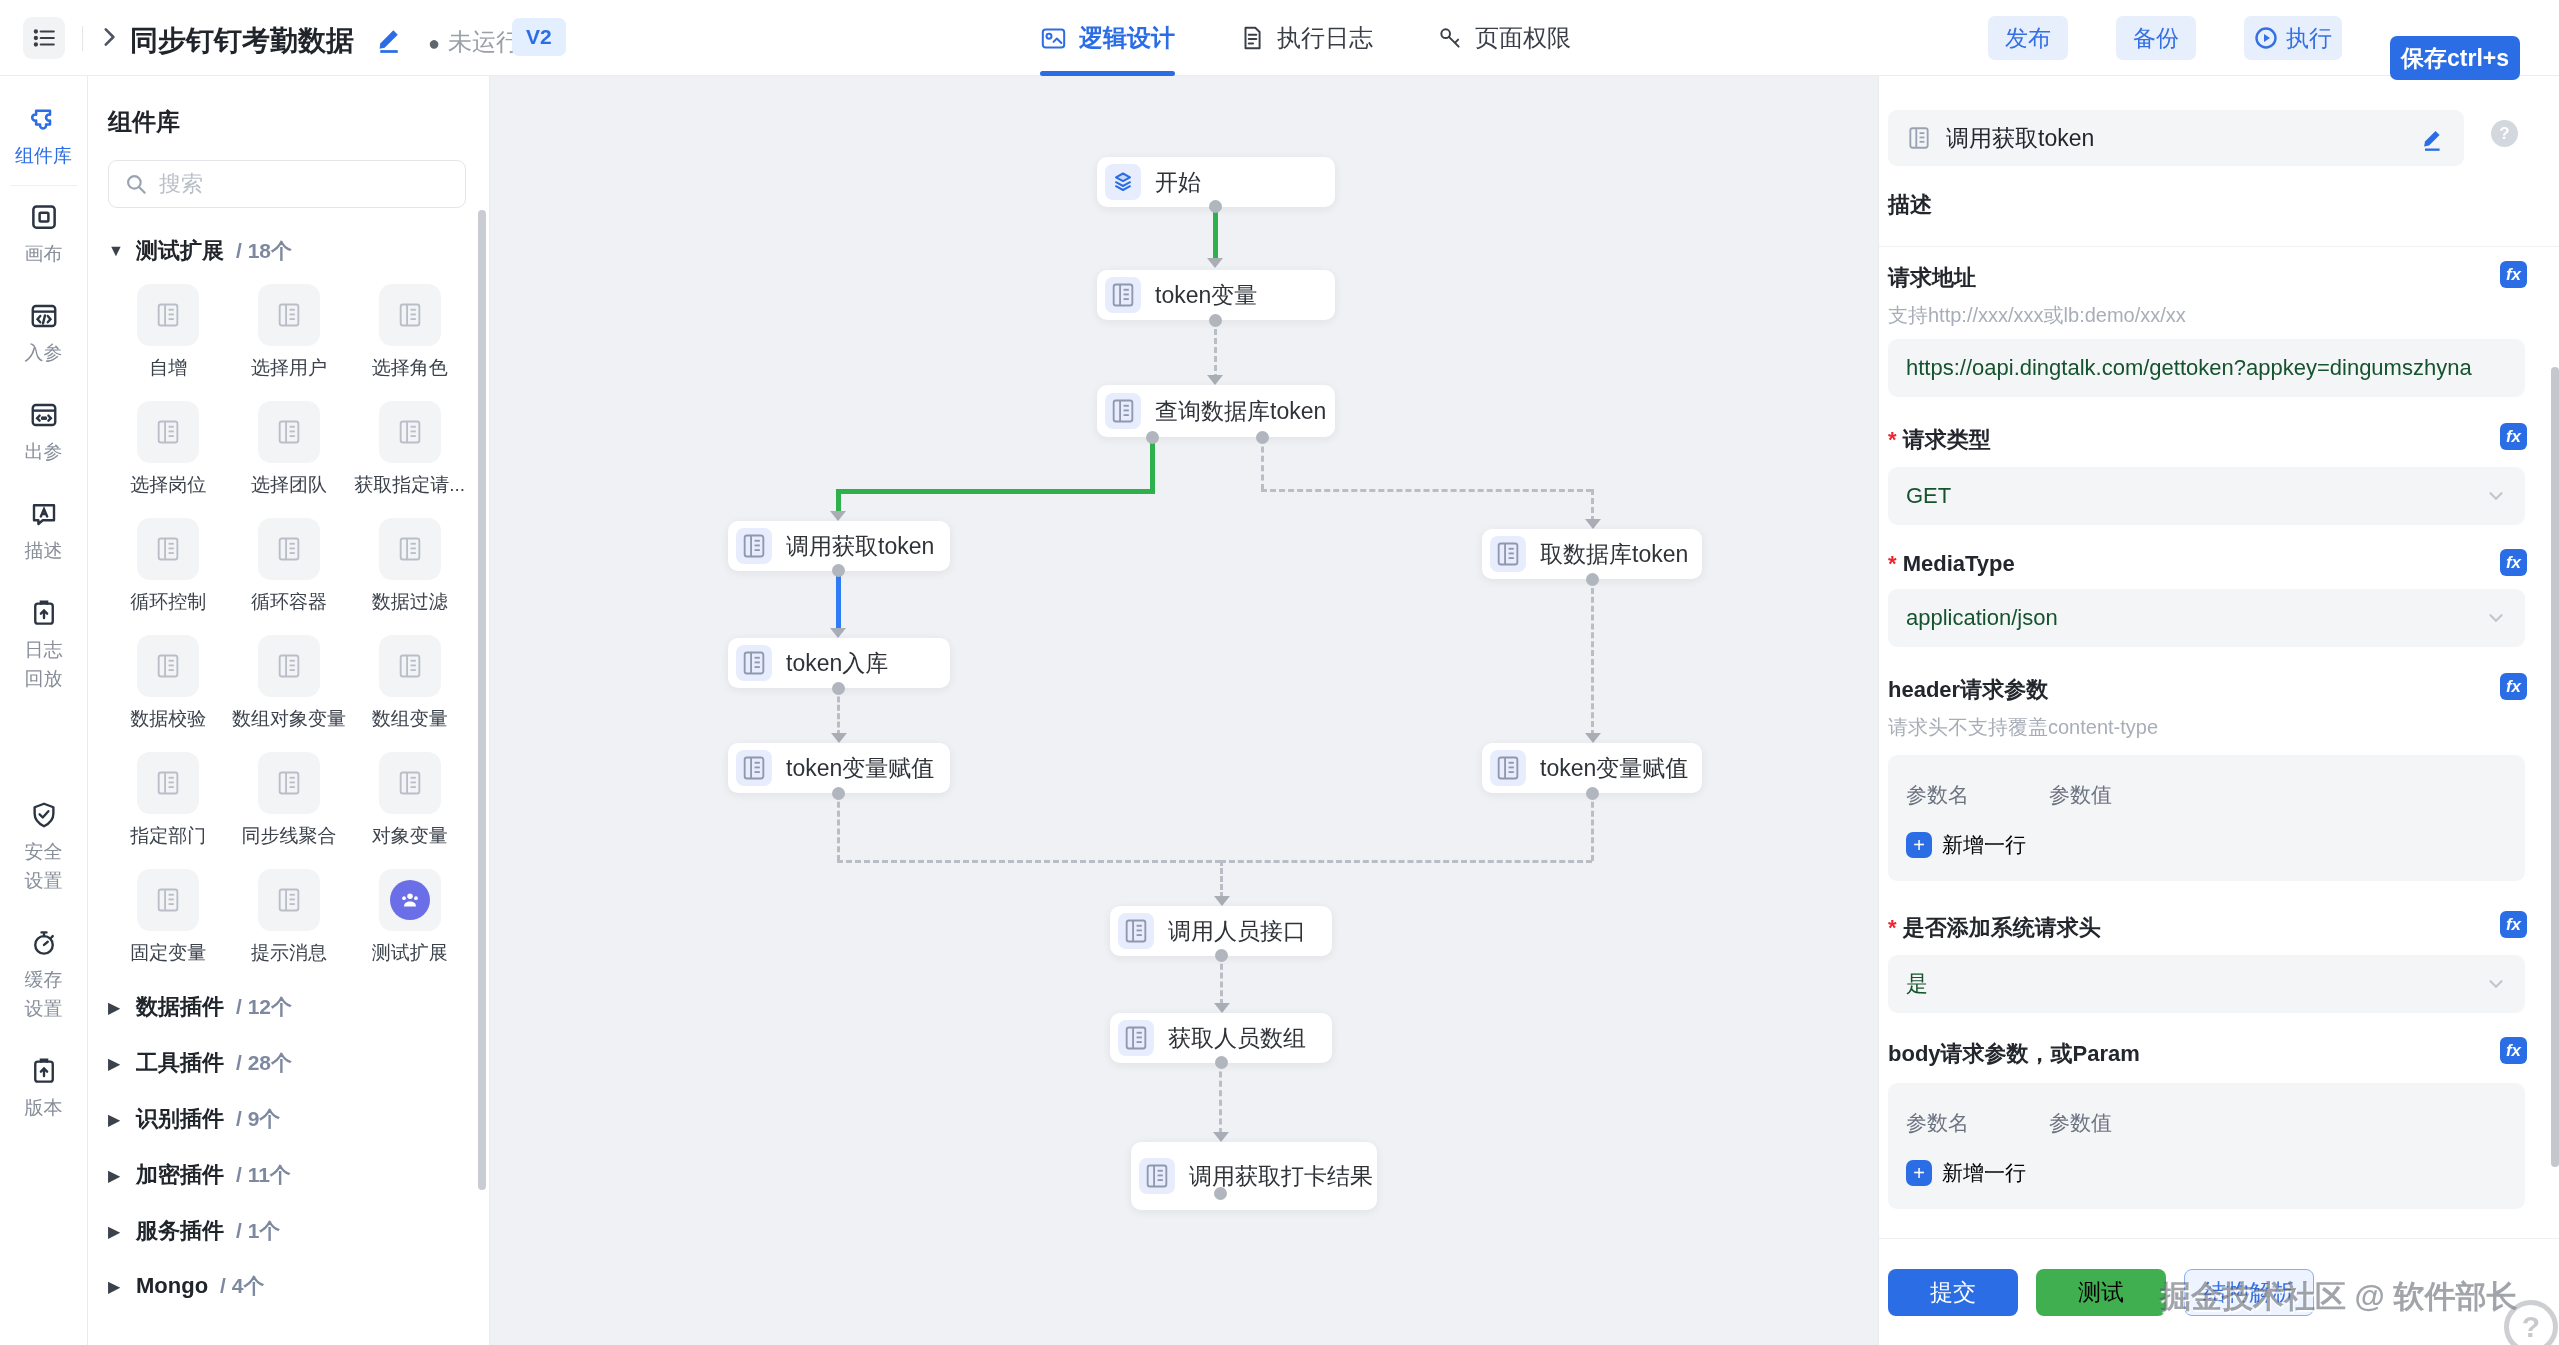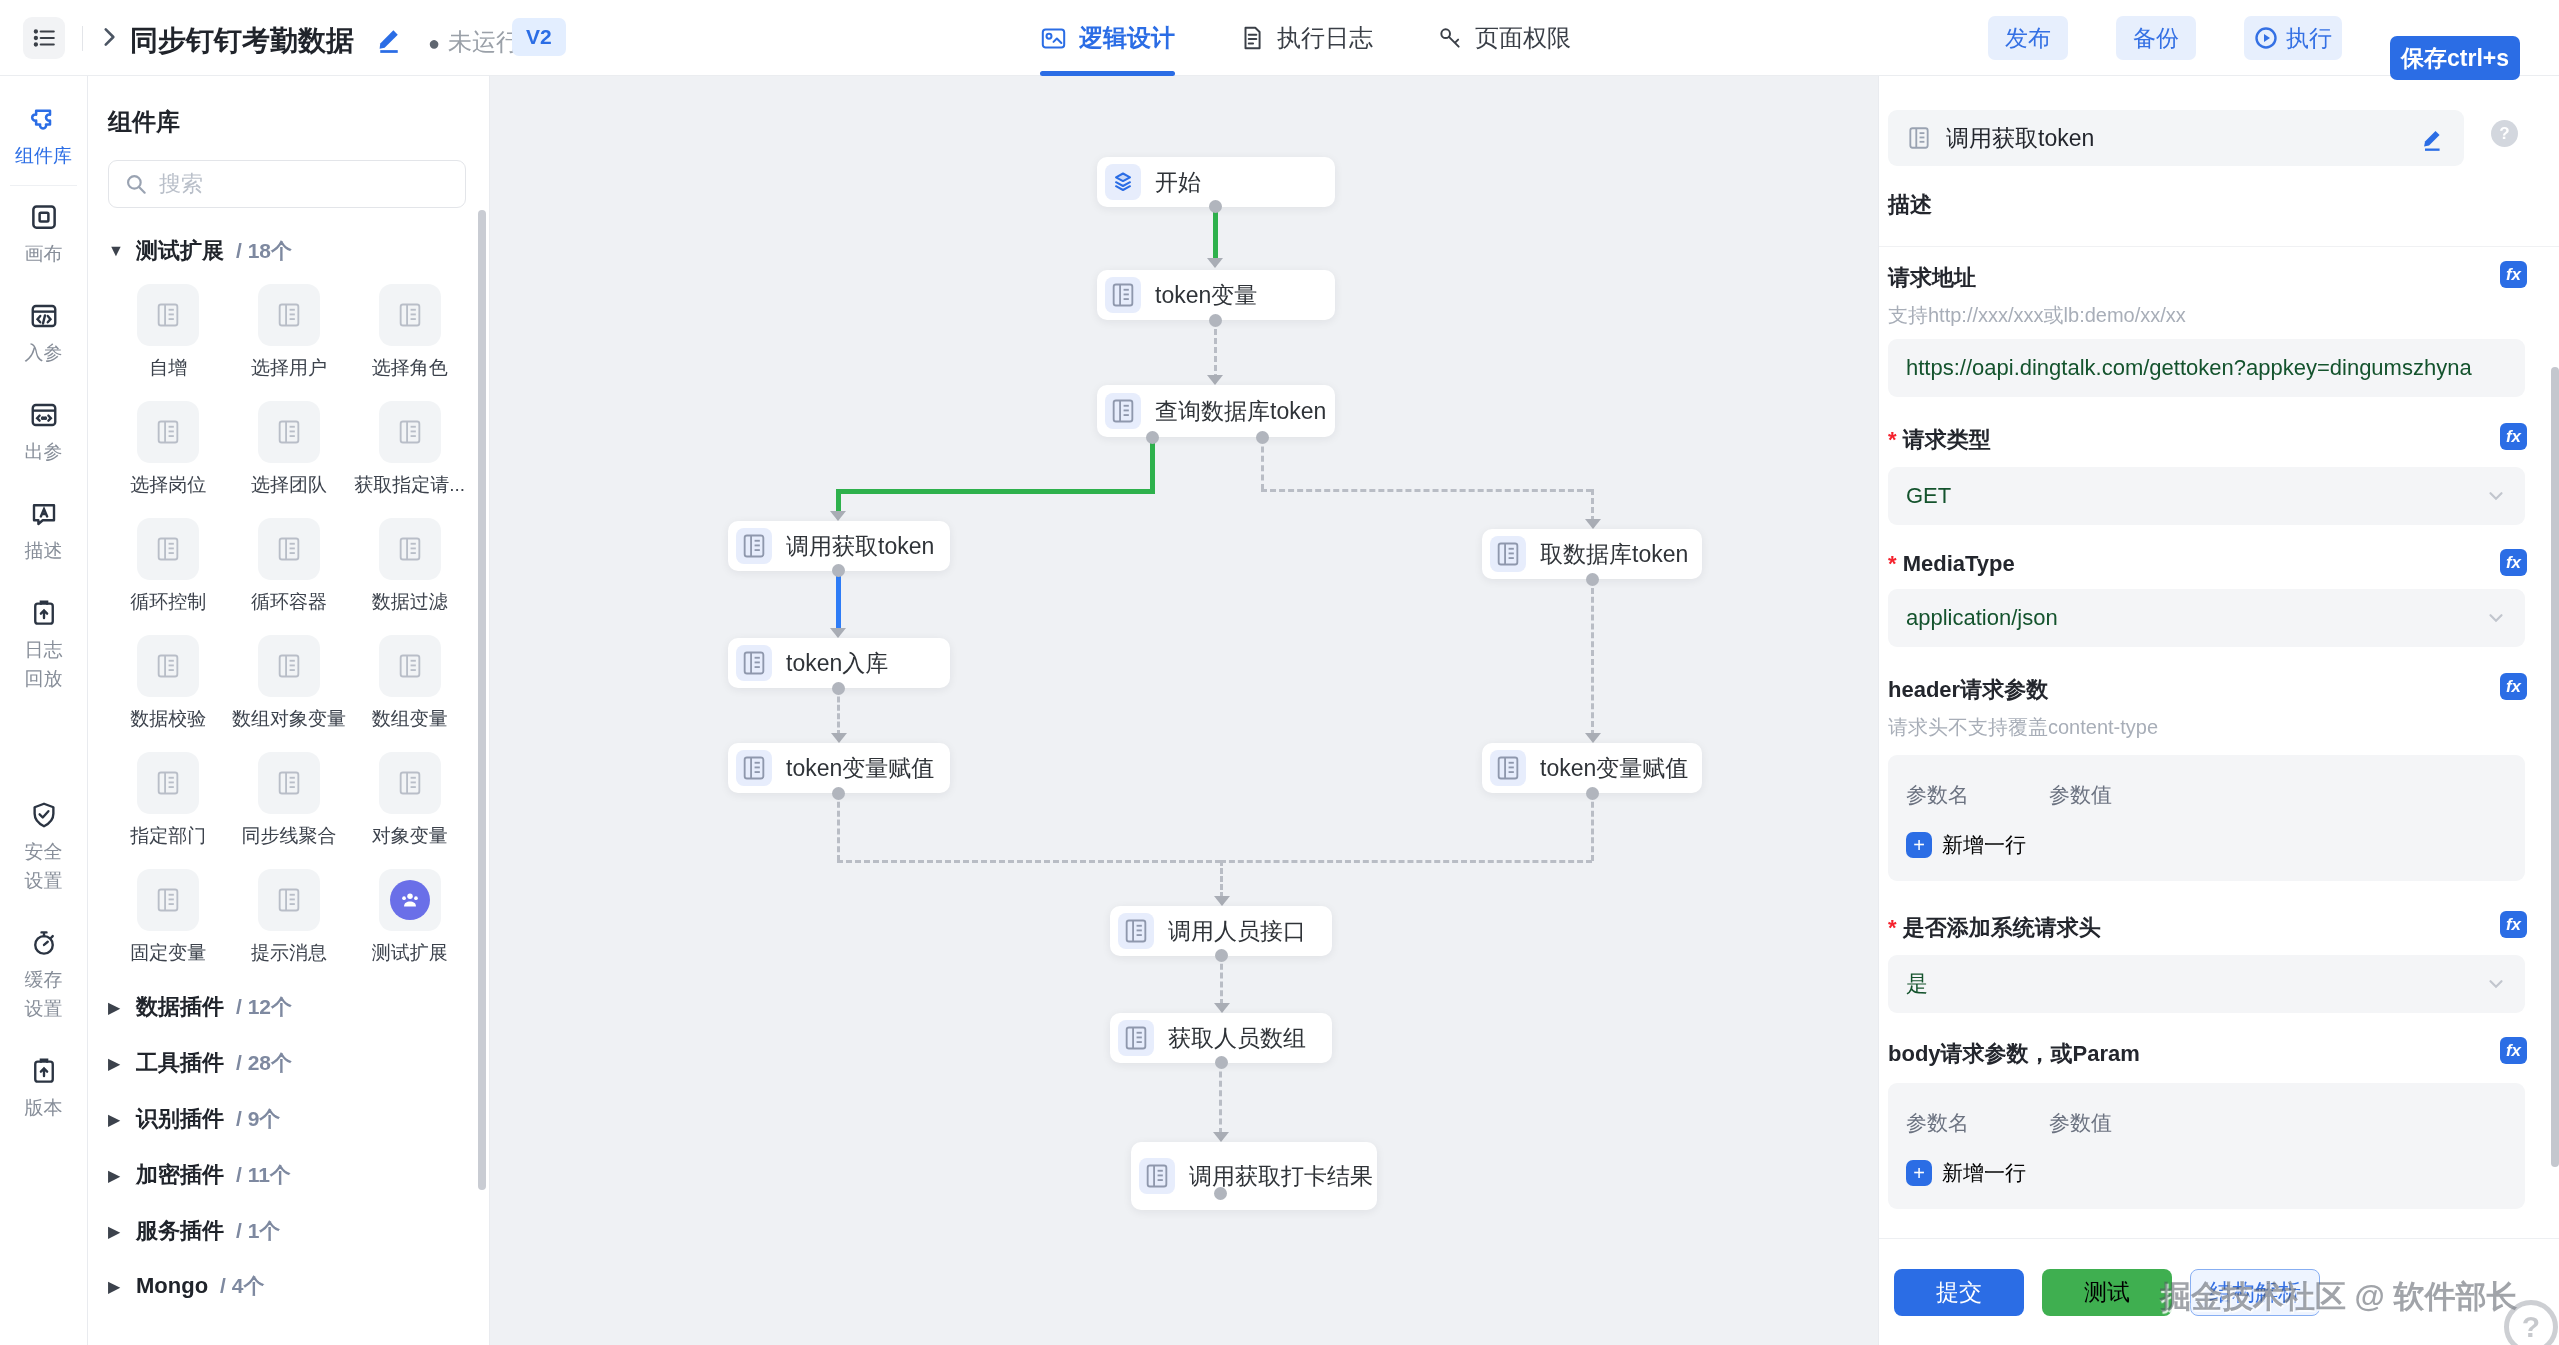--- a/index.html
+++ b/index.html
@@ -81,21 +81,21 @@
   .inp { width:637px; height:58px; background:#f4f5f7; border-radius:9px; display:flex; align-items:center; padding:0 18px; font-size:22px; color:#14532d; margin-top:10px; overflow:hidden; white-space:nowrap; }
   .sel { justify-content:space-between; cursor:pointer; margin-top:12px; }
   .divider { height:1px; background:#f0f1f3; margin:26px 0 0 -9px; width:681px; }
   .pbox { width:637px; background:#f4f5f7; border-radius:9px; margin-top:14px; padding:26px 18px 22px 18px; }
   .pbox .cols { display:flex; }
   .pbox .col { font-size:21px; color:#6b7280; width:143px; }
   .addrow { display:flex; align-items:center; gap:10px; margin-top:22px; cursor:pointer; }
   .addrow .plus { width:26px; height:26px; background:#2b6de5; border-radius:7px; color:#fff; font-size:20px; display:flex; align-items:center; justify-content:center; }
   .addrow .txt { font-size:21px; color:#000000; }
   .insp-footer { position:absolute; left:0; right:0; bottom:0; height:107px; background:#fff; border-top:1px solid #edeff2; }
-  .insp-footer .btns { display:flex; gap:18px; padding:30px 0 0 9px;margin-left:6px; }
+  .insp-footer .btns { display:flex; gap:18px; padding:30px 0 0 9px; }
   .fbtn { width:130px; height:47px; border-radius:8px; font-size:23px; border:none; cursor:pointer; font-family:inherit; }
   .fbtn.submit { background:#2b6de5; color:#fff; }
   .fbtn.test { background:#3faf50; color:#000000; }
   .fbtn.struct { background:#eef4ff; color:#3470e4; border:1px solid #87aef2; }
   .insp-sb { position:absolute; right:0; top:291px; width:8px; height:800px; background:#c4c7ce; border-radius:4px; }
 
   
   .watermark { position:absolute; left:2160px; top:1276px; z-index:40; font-size:31px; font-weight:700; color:rgba(75,80,90,.52); text-shadow:1px 2px 1px rgba(255,255,255,.85); white-space:nowrap; pointer-events:none; }
   .wm-q { position:absolute; left:2504px; top:1300px; z-index:40; width:54px; height:54px; border:5px solid rgba(130,135,145,.40); border-radius:50%; color:rgba(130,135,145,.45); font-size:30px; font-weight:700; display:flex; align-items:center; justify-content:center; text-shadow:1px 1px 0 rgba(255,255,255,.7); pointer-events:none; }
 </style>

